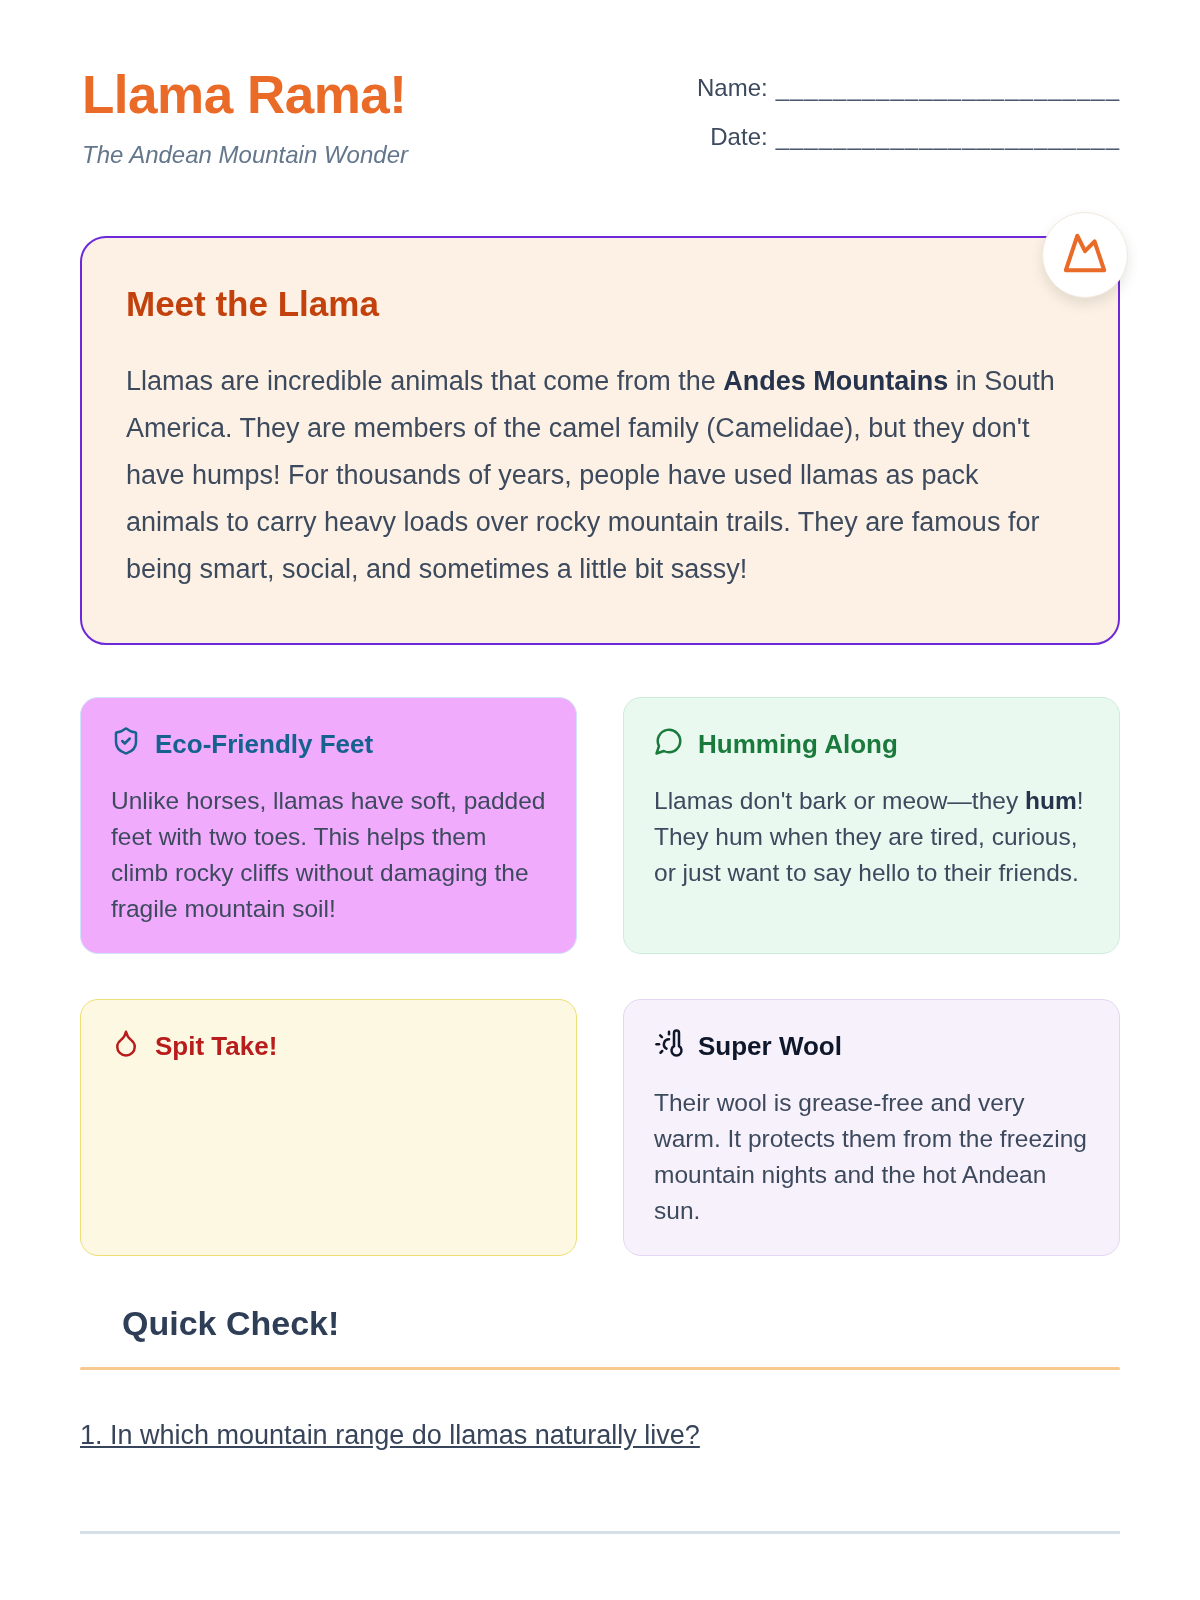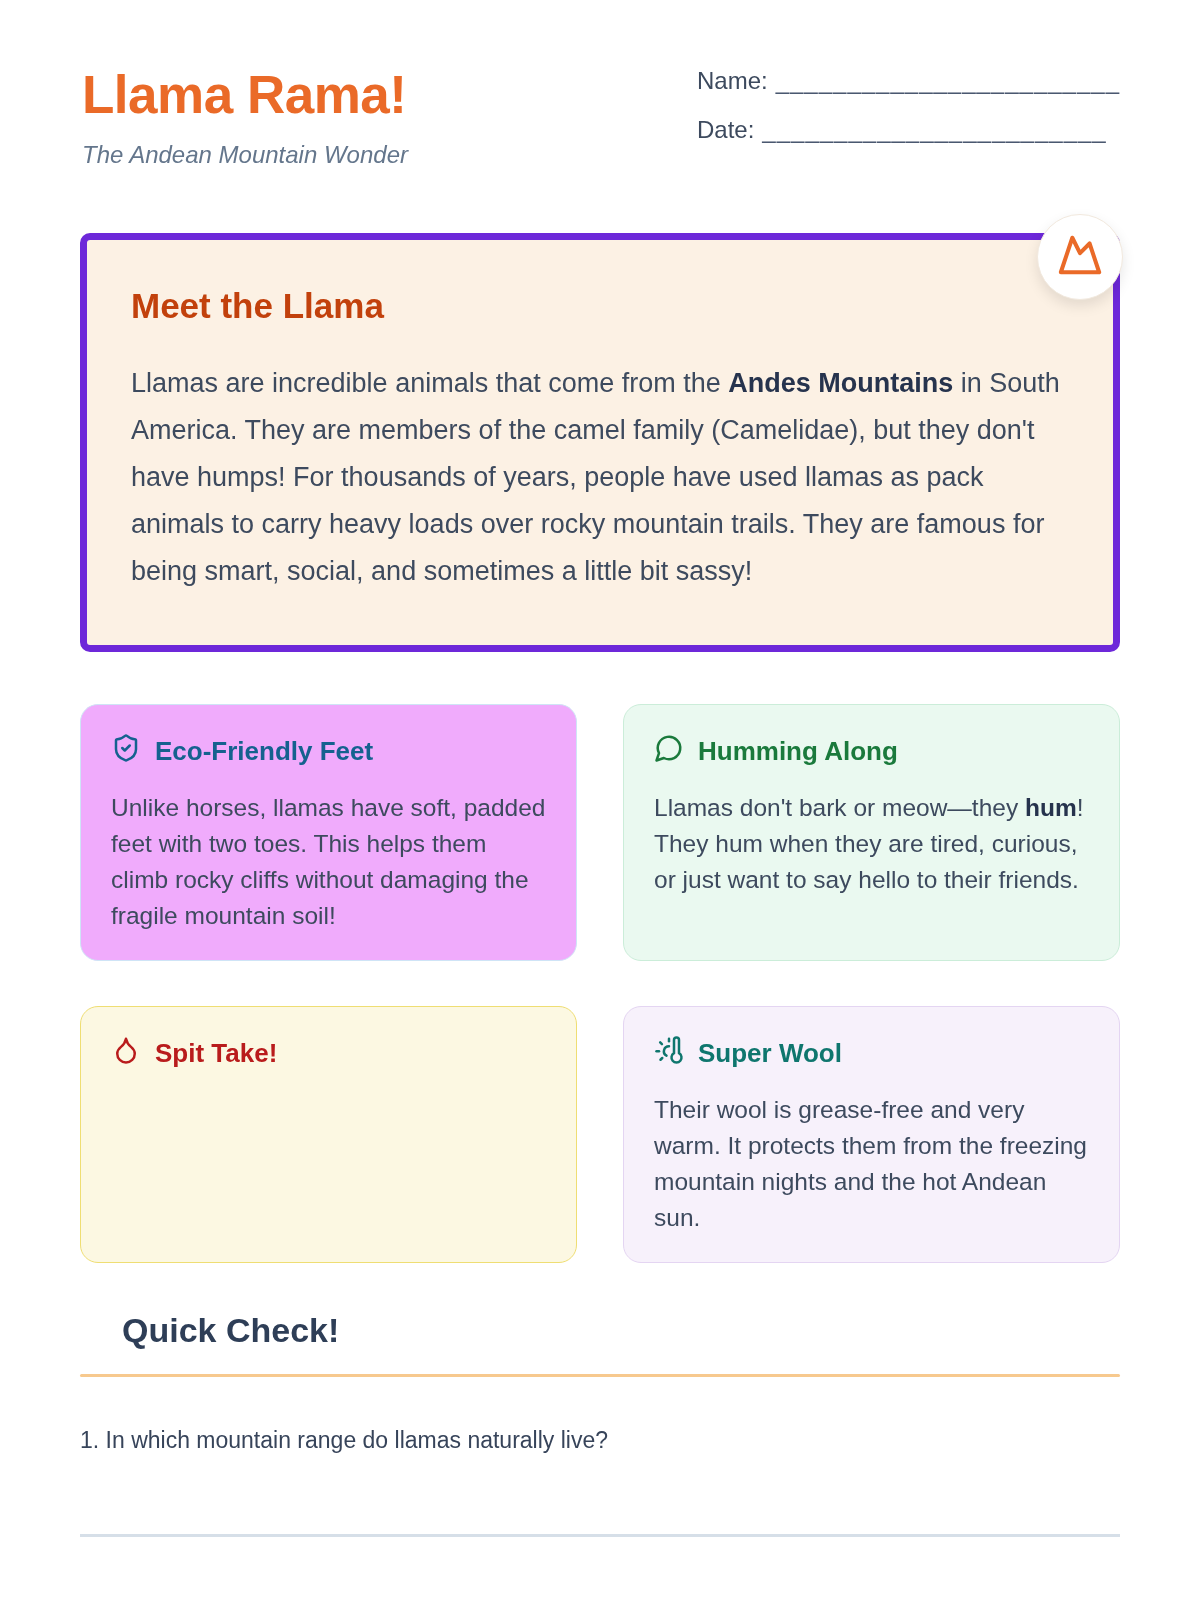--- a/index.html
+++ b/index.html
@@ -27,32 +27,32 @@
     margin-left: 2px;
   }
   .page-subtitle {
     margin-top: 16px;
     font-size: 24px;
     font-style: italic;
     color: #64768C;
     margin-left: 2px;
     text-align: center;
   }
-  .fill-fields { margin-top: 3px; font-size: 24px; color: #3D4A5E; }
+  .fill-fields { margin-top: 10px; font-size: 24px; color: #3D4A5E; text-align: right; }
   .fill-row { margin-bottom: 21px; white-space: nowrap; }
   .fill-label { margin-right: 8px; }
   .fill-line { letter-spacing: 1px; color: #4A5870; }
 
   
   .intro {
     position: relative;
     margin-top: 64px;
     background: #FCF1E4;
-    border: 7px solid #6d28d9;
-    border-radius: 10px;
+    border: 2px solid #6d28d9;
+    border-radius: 26px;
     padding: 46px 44px 50px 44px;
   }
   .intro-badge {
     position: absolute;
     top: -26px;
     right: -10px;
     width: 86px;
     height: 86px;
     background: #ffffff;
     border: 1px solid #F2E9DE;
@@ -100,35 +100,36 @@
     line-height: 36px;
     color: #3D4A5E;
   }
   .card-blue   { background: #f0abfc; border-color: #CFE4F6; }
   .card-blue .card-head   { color: #15618F; }
   .card-green  { background: #EAF9F0; border-color: #CBEDD9; }
   .card-green .card-head  { color: #1A7A3C; }
   .card-yellow { background: #FCF8E2; border-color: #EFDE73; }
   .card-yellow .card-head { color: #b91c1c; }
   .card-purple { background: #F7F1FB; border-color: #E4D5F2; }
-  .card-purple .card-head { color: #0f766e; }
+  .card-purple .card-head { color: #0f172a; }
 
   
   .quick-check { margin-top: 48px; }
   .qc-heading { font-size: 34px; font-weight: 800; color: #2E3E57; margin-left: 42px; }
   .qc-rule {
     margin-top: 24px;
     height: 3px;
     background: #F7C98E;
     border-radius: 2px;
   }
   .qc-question {
     margin-top: 50px;
-    font-size: 23px;
+    font-size: 27px;
     color: #37445A;
+    text-decoration: underline;
   }
   .qc-answer-line {
     margin-top: 80px;
     border-bottom: 3px solid #D6DFE8;
   }
 </style>
 </head>
 <body>
 
 <div class="content">

